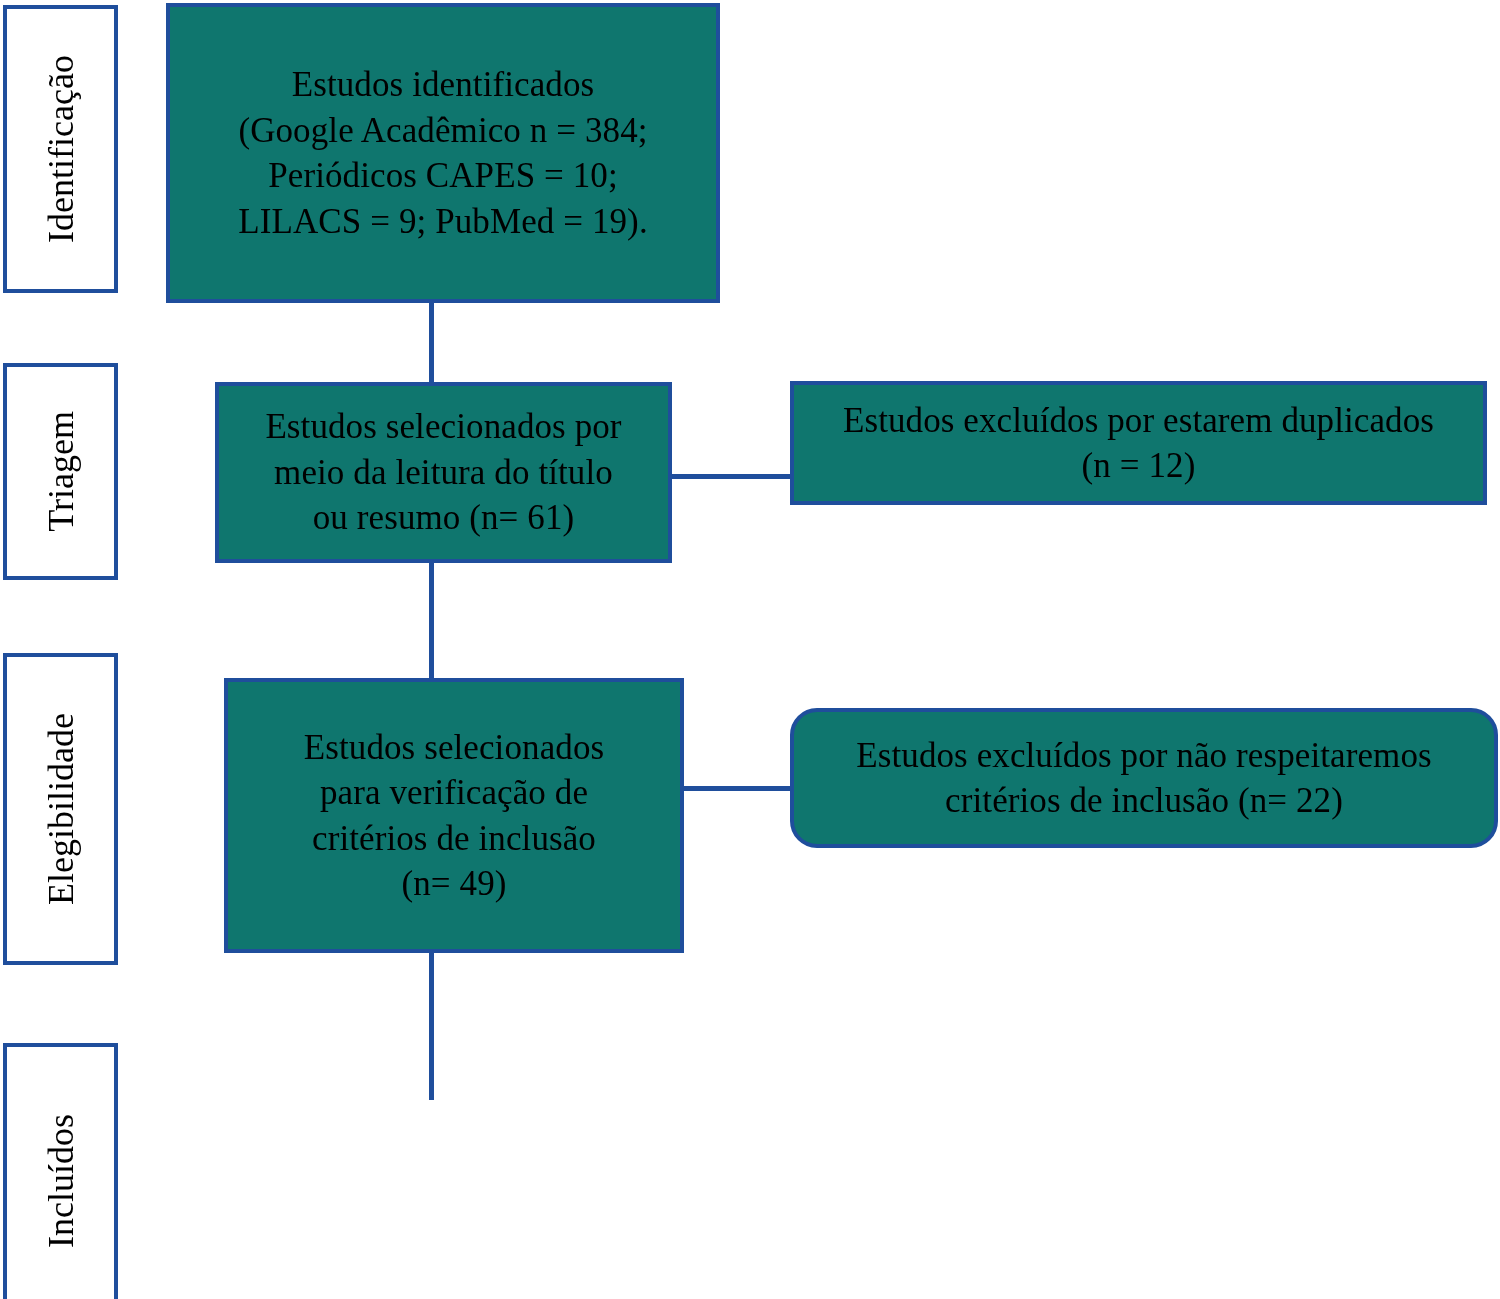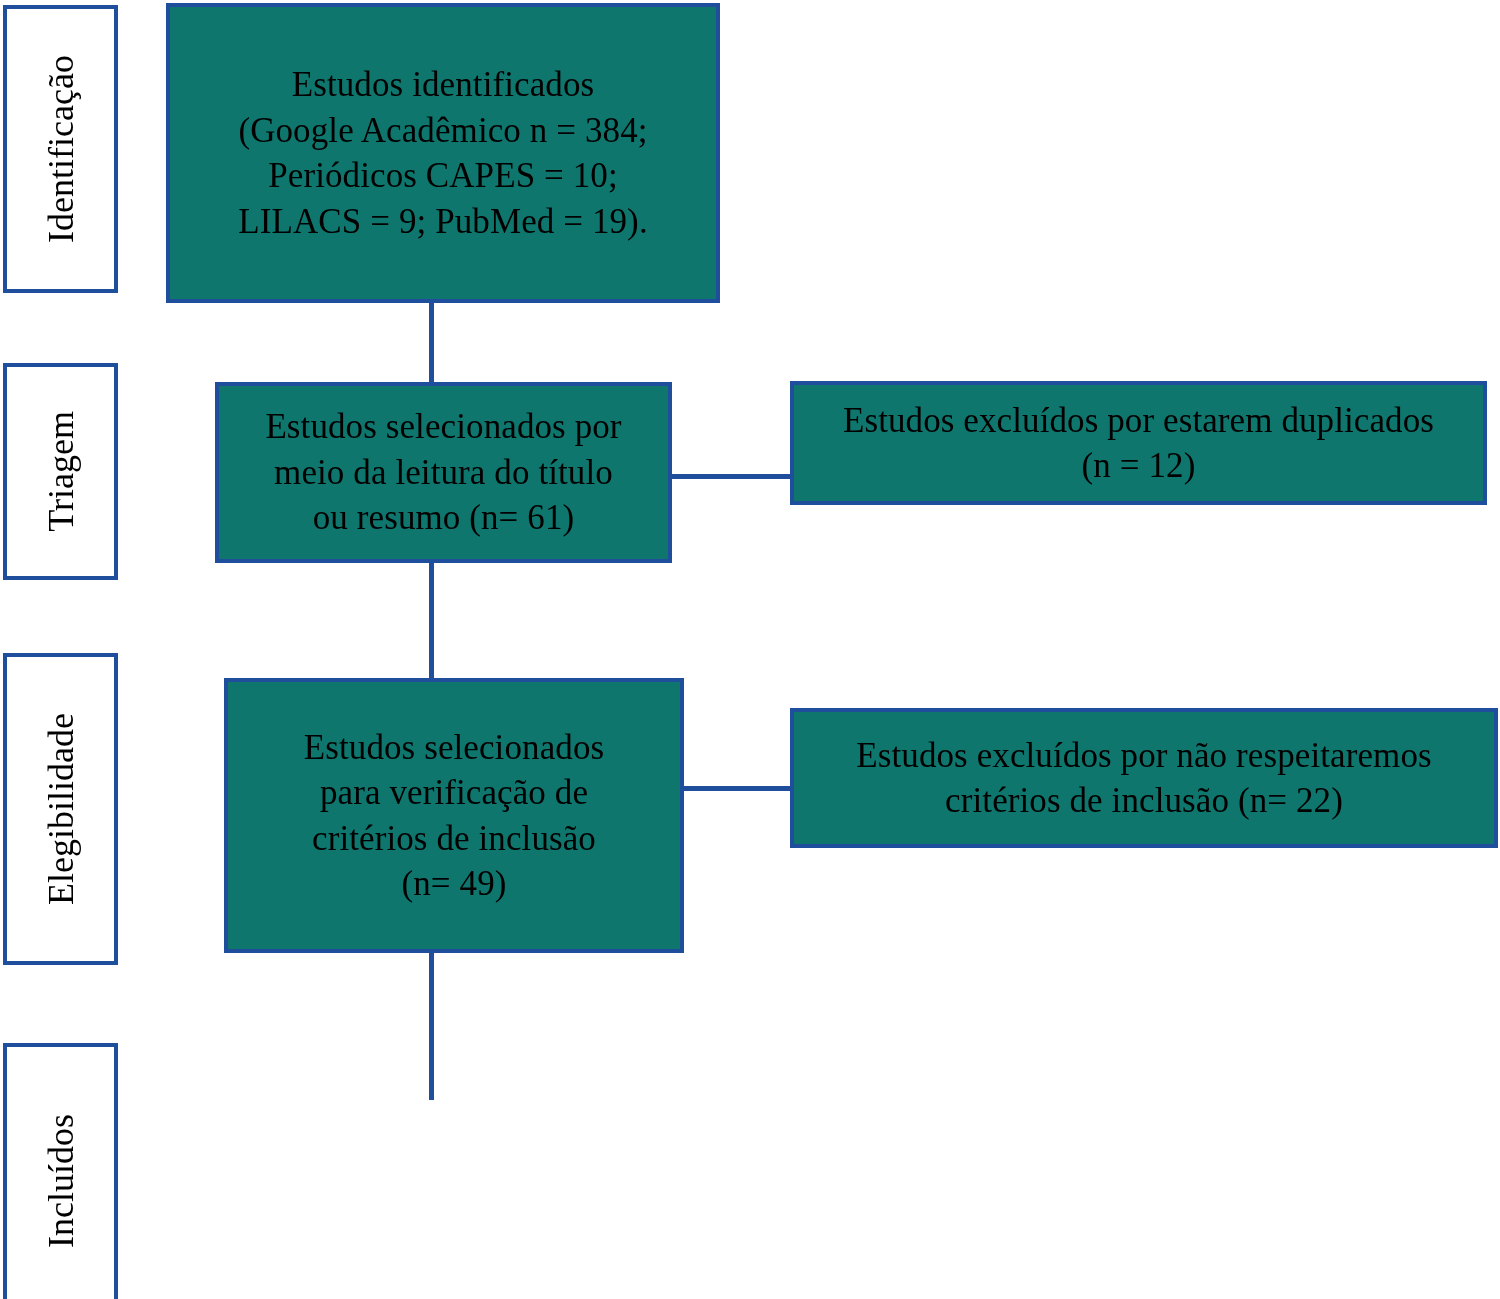--- a/index.html
+++ b/index.html
@@ -117,19 +117,19 @@
 (n = 12)</span>
   </div>
 
   <div class="box" style="left:224px; top:678px; width:460px; height:275px;">
     <span class="txt">Estudos selecionados
 para verificação de
 critérios de inclusão
 (n= 49)</span>
   </div>
 
-  <div class="box" style="left:790px; top:708px; width:708px; height:140px;">
+  <div class="box" style="left:790px; top:708px; width:708px; height:140px;border-radius:27px;">
     <span class="txt">Estudos excluídos por não respeitaremos
 critérios de inclusão (n= 22)</span>
   </div>
 
 
 </div>
 
 </body></html>

